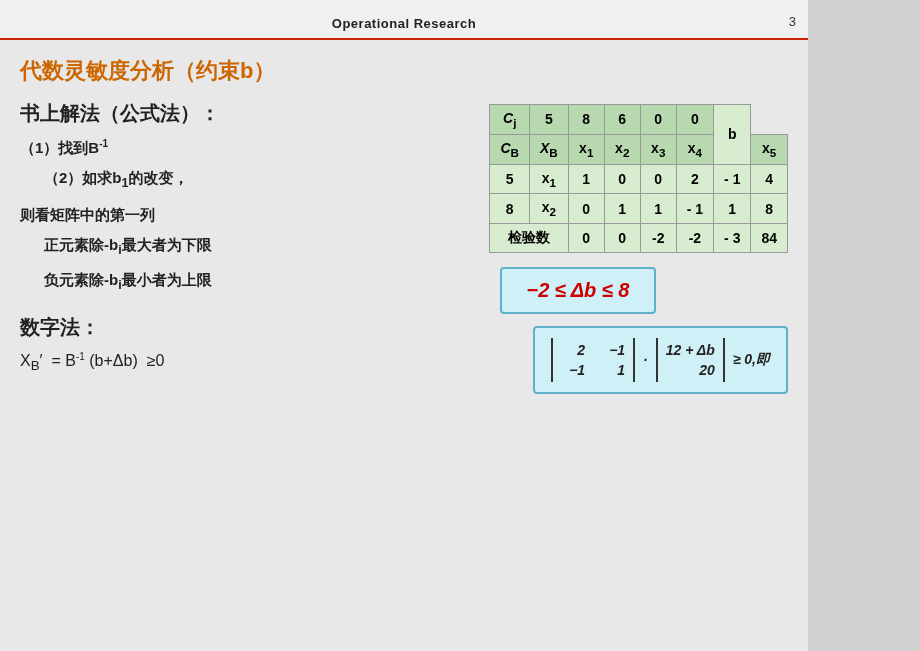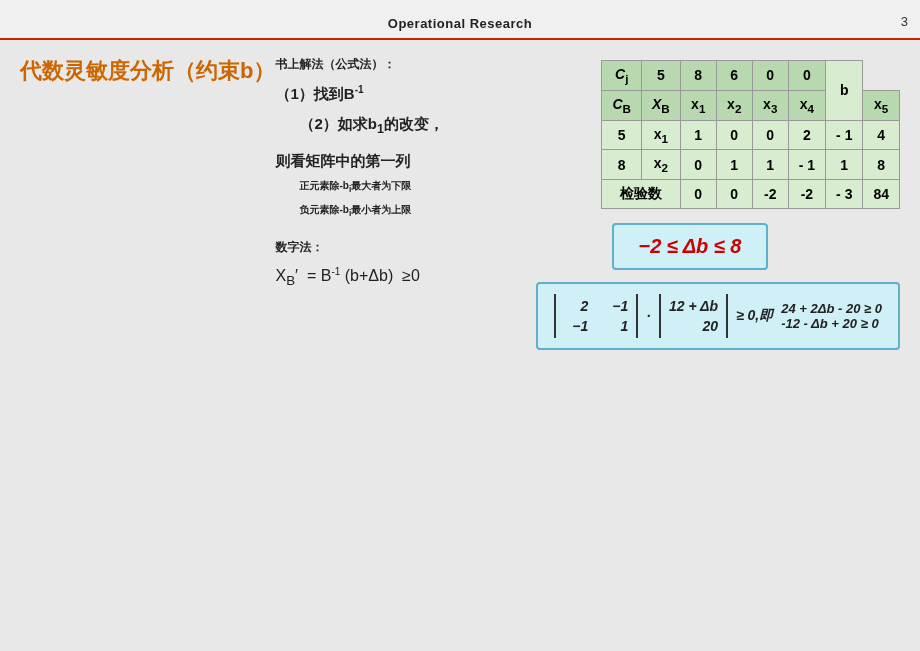--- a/index.html
+++ b/index.html
@@ -6,21 +6,21 @@
 
     body {
       width: 920px;
       height: 651px;
       background: #d0d0d0;
       font-family: 'SimHei', 'Microsoft YaHei', Arial, sans-serif;
       overflow: hidden;
     }
 
     .slide-container {
-      width: 920px;
+      width: 808px;
       height: 651px;
       background: #b91c1c;
       position: relative;
       display: flex;
       flex-direction: column;
     }
 
     
     .header {
       background: #f0f0f0;
@@ -44,21 +44,21 @@
       font-size: 13px;
       color: #333;
     }
 
     
     .main-content {
       flex: 1;
       background: #e8e8e8;
       padding: 16px 20px 10px 20px;
       display: flex;
-      flex-direction: row;
+      flex-direction: column;
     }
 
     
     .slide-title {
       font-size: 22px;
       font-weight: bold;
       color: #cc6600;
       margin-bottom: 14px;
       font-family: 'SimHei', 'Microsoft YaHei', Arial, sans-serif;
     }
@@ -73,21 +73,21 @@
 
     
     .left-panel {
       flex: 1;
       display: flex;
       flex-direction: column;
       gap: 4px;
     }
 
     .section-label {
-      font-size: 12px;
+      font-size: 20px;
       font-weight: bold;
       color: #222;
       margin-bottom: 4px;
     }
 
     .step {
       font-size: 15px;
       font-weight: bold;
       color: #222;
       line-height: 1.7;
@@ -103,21 +103,21 @@
 
     .rule-line {
       font-size: 15px;
       font-weight: bold;
       color: #222;
       margin-top: 4px;
       line-height: 1.7;
     }
 
     .rule-indent {
-      font-size: 10px;
+      font-size: 15px;
       font-weight: bold;
       color: #222;
       margin-left: 24px;
       line-height: 1.8;
     }
 
     .numeric-section {
       margin-top: 14px;
     }
 
@@ -366,23 +366,19 @@
               <div class="matrix-row">
                 <span class="matrix-cell">12 + Δb</span>
               </div>
               <div class="matrix-row">
                 <span class="matrix-cell">20</span>
               </div>
             </div>
 
             <span class="operator-text">≥ 0,即</span>
 
-            <div class="conditions-text">
-              <span>24 + 2Δb - 20 ≥ 0</span>
-              <span>-12 - Δb + 20 ≥ 0</span>
-            </div>
           </div>
         </div>
 
       </div>
     </div>
   </div>
 </div>
 
 </body></html>

